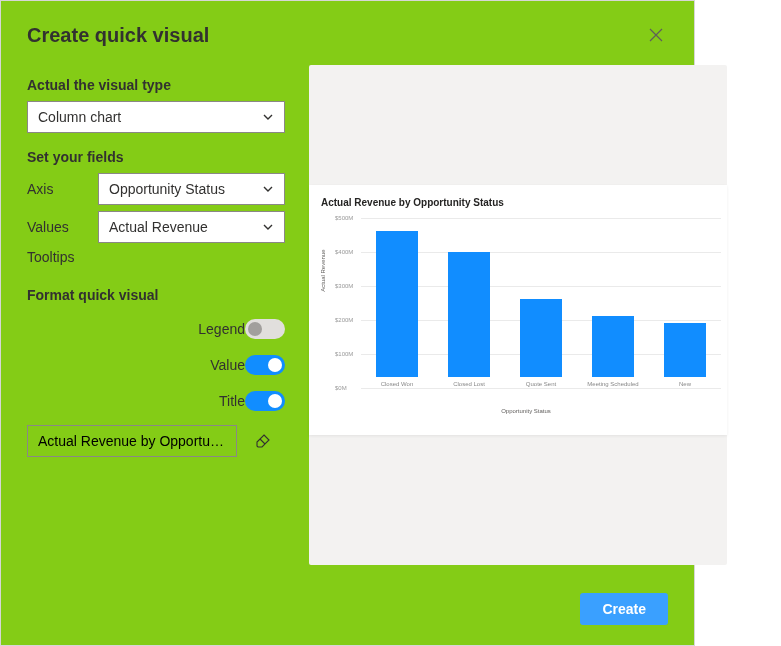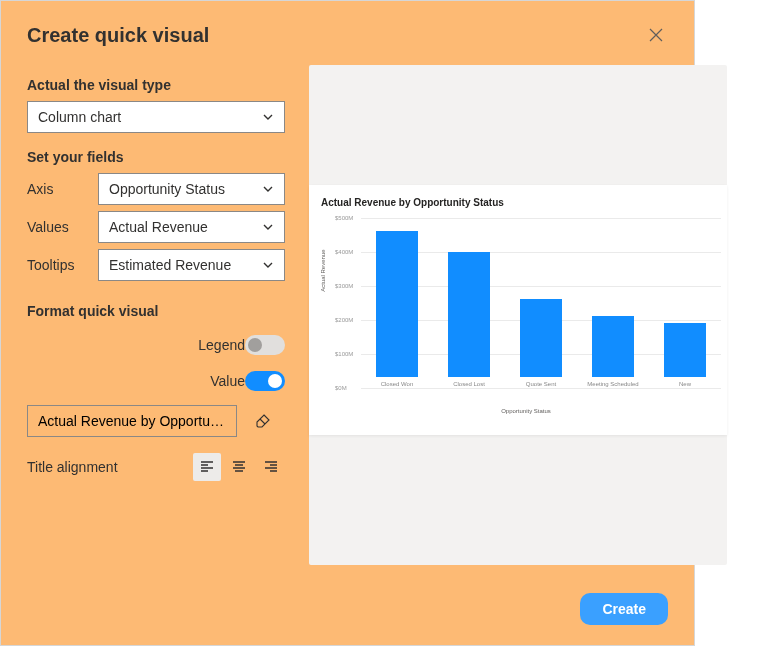--- a/index.html
+++ b/index.html
@@ -1,17 +1,17 @@
 <!DOCTYPE html>
 <html><head>
   <meta charset="utf-8">
   <style>
     * { margin: 0; padding: 0; box-sizing: border-box; font-family: "Segoe UI", Arial, sans-serif; }
     body { background: #fff; width: 781px; height: 646px; }
-    .dialog { width: 695px; height: 646px; border: 1px solid #d6d6d6; background: #fdba74; position: relative; }
+    .dialog { width: 695px; height: 646px; border: 1px solid #d6d6d6; background: #84cc16; position: relative; }
     .header { display: flex; justify-content: space-between; align-items: center; padding: 22px 26px 14px 26px; }
     .dialog-title { font-size: 20px; font-weight: 600; color: #323130; }
     .close-btn { width: 24px; height: 24px; display:flex; align-items:center; justify-content:center; color:#605e5c; cursor:pointer; }
     .body { display: flex; gap: 24px; padding: 0 26px; }
     .left { width: 258px; flex: 0 0 258px; display:flex; flex-direction:column; }
     .right { flex: 1; display:flex; flex-direction:column; }
     .section-label { font-size: 14px; font-weight: 600; color: #323130; margin: 16px 0 8px 0; }
     .select { border:1px solid #8a8886; background:#fff; height: 32px; display:flex; align-items:center; justify-content:space-between; padding: 0 10px; font-size:14px; color:#323130; cursor:pointer; }
     .select .chev { color:#323130; }
     .field-row { display:flex; align-items:center; gap:17px; margin-bottom:6px; }
@@ -38,21 +38,21 @@
     .y-axis-label { position:absolute; left:-4px; top:50%; transform: rotate(-90deg) translateX(50%); transform-origin:left center; font-size:6px; color:#605e5c; white-space:nowrap; }
     .x-axis-label { position:absolute; bottom:-4px; left:50%; transform:translateX(-50%); font-size:6px; color:#605e5c; }
     .plot { position:absolute; left:34px; top:8px; right:4px; bottom:22px; }
     .grid-line { position:absolute; left:0; right:0; border-top:1px solid #eaeaea; }
     .y-tick { position:absolute; left:8px; font-size:6px; color:#999; transform:translateY(-50%); }
     .bars { position:absolute; left:34px; top:8px; right:4px; bottom:22px; display:flex; align-items:flex-end; justify-content:space-around; }
     .bar-col { display:flex; flex-direction:column; align-items:center; width:18%; }
     .bar { width:66%; background:#118dff; }
     .x-tick { font-size:6px; color:#888; margin-top:4px; text-align:center; line-height:1.1;}
     .footer { position:absolute; right:26px; bottom:20px; }
-    .create-btn { background:#3aa0ff; color:#fff; border:none; border-radius:10px; padding:8px 22px; font-size:14px; font-weight:600; cursor:pointer; }
+    .create-btn { background:#3aa0ff; color:#fff; border:none; border-radius:3px; padding:8px 22px; font-size:14px; font-weight:600; cursor:pointer; }
     svg { display:block; }
   </style>
 </head>
 <body>
 
 <div class="dialog">
   <div class="header">
     <div class="dialog-title">Create quick visual</div>
     <div class="close-btn">
       <svg width="14" height="14" viewBox="0 0 14 14">
@@ -91,77 +91,55 @@
           <span>Actual Revenue</span>
           <span class="chev">
               <svg width="12" height="12" viewBox="0 0 12 12">
                 <path d="M2 4 L6 8 L10 4" stroke="currentColor" stroke-width="1.4" fill="none"></path>
               </svg>
             </span>
         </div>
       </div>
       <div class="field-row">
         <div class="field-label">Tooltips</div>
-        <div class="select">
-          <span>Estimated Revenue</span>
-          <span class="chev">
-              <svg width="12" height="12" viewBox="0 0 12 12">
-                <path d="M2 4 L6 8 L10 4" stroke="currentColor" stroke-width="1.4" fill="none"></path>
-              </svg>
-            </span>
-        </div>
       </div>
 
       <div class="section-label">Format quick visual</div>
 
       <div class="fmt-row">
         <span>Legend</span>
         <div class="toggle off">
             <div class="knob"></div>
           </div>
       </div>
       <div class="fmt-row">
         <span>Value</span>
+        <div class="toggle on">
+            <div class="knob"></div>
+          </div>
+      </div>
+      <div class="fmt-row">
+        <span>Title</span>
         <div class="toggle on">
             <div class="knob"></div>
           </div>
       </div>
 
       <div class="title-row">
         <div class="title-input">
           <span style="text-overflow:ellipsis; overflow:hidden;">Actual Revenue by Opportunity Status</span>
         </div>
         <div class="eraser">
           <svg width="16" height="16" viewBox="0 0 16 16">
               <path d="M9 2 L14 7 L7 14 L3 14 L2 13 L2 9 Z" stroke="currentColor" stroke-width="1.1" fill="none"></path>
               <path d="M5 6 L10 11" stroke="currentColor" stroke-width="1.1"></path>
             </svg>
         </div>
       </div>
 
-      <div class="align-row">
-        <span>Title alignment</span>
-        <div class="align-group">
-          <div class="align-btn selected">
-            <svg width="16" height="16" viewBox="0 0 16 16">
-                <path d="M2 3 H14 M2 6 H9 M2 9 H14 M2 12 H9" stroke="currentColor" stroke-width="1.4"></path>
-              </svg>
-          </div>
-          <div class="align-btn">
-            <svg width="16" height="16" viewBox="0 0 16 16">
-                <path d="M2 3 H14 M4 6 H12 M2 9 H14 M4 12 H12" stroke="currentColor" stroke-width="1.4"></path>
-              </svg>
-          </div>
-          <div class="align-btn">
-            <svg width="16" height="16" viewBox="0 0 16 16">
-                <path d="M2 3 H14 M7 6 H14 M2 9 H14 M7 12 H14" stroke="currentColor" stroke-width="1.4"></path>
-              </svg>
-          </div>
-        </div>
-      </div>
     </div>
 
     <div class="right">
       <div class="preview">
         <div class="chart-card">
           <div class="chart-title">Actual Revenue by Opportunity Status</div>
           <div class="chart-area">
             <div class="y-axis-label">Actual Revenue</div>
 
             <div class="y-tick" style="top:calc(8px + 170px * 0);">$500M</div>

